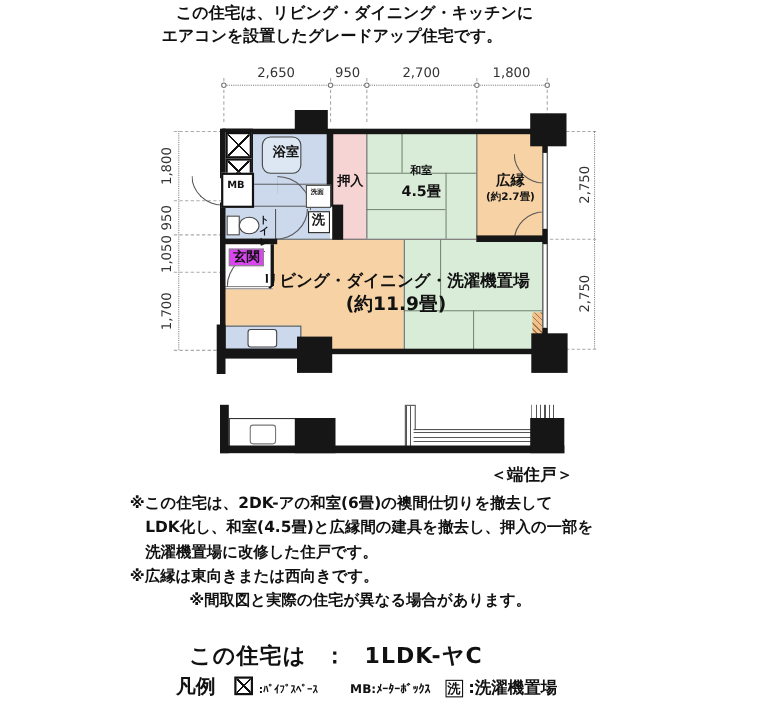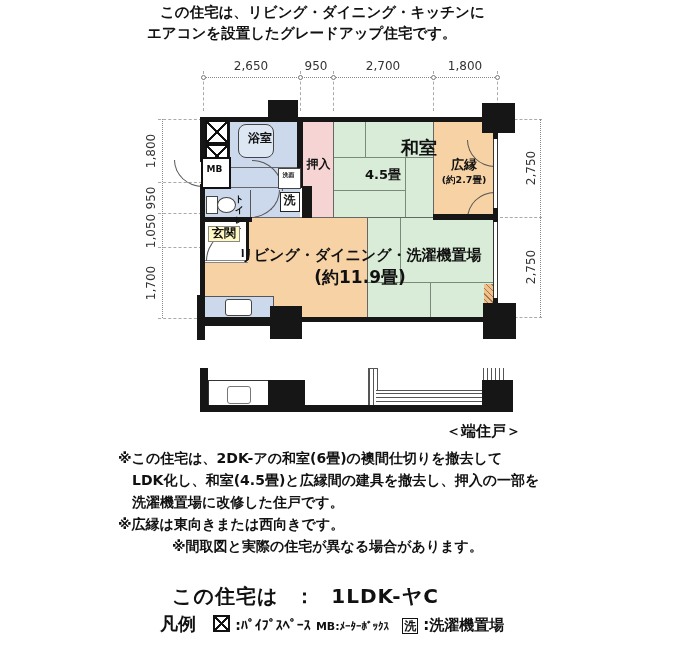--- a/index.html
+++ b/index.html
@@ -142,25 +142,25 @@
   <div class="fx" style="left:206px;top:196px;width:10px;height:16px;"></div>
   <div class="fx" style="left:217px;top:197px;width:17px;height:14px;border-radius:50%;"></div>
   <div class="lbl" style="left:234px;top:189px;font-size:9px;writing-mode:vertical-rl;letter-spacing:0px;">トイレ</div>
   <div class="fx" style="left:280px;top:192px;width:18px;height:18px;border:1.5px solid #222;"></div>
   <div class="lbl" style="left:281px;top:194px;width:17px;font-size:12px;">洗</div>
   <div class="fill" style="left:204px;top:296px;width:68px;height:21px;background:#ccd9ec;border:1px solid #555;z-index:10;"></div>
   <div class="fx" style="left:225px;top:299px;width:25px;height:15px;border-radius:3px;z-index:11;"></div>
   <div class="hatch-d" style="left:484px;top:284px;width:12px;height:20px;"></div>
 
   <div class="lbl" style="left:303px;top:158px;width:31px;font-size:12px;">押入</div>
-  <div class="lbl" style="left:333px;top:138px;width:100px;font-size:18px;padding-left:36px;">和室</div>
+  <div class="lbl" style="left:333px;top:150px;width:100px;font-size:10px;">和室</div>
   <div class="lbl" style="left:333px;top:168px;width:100px;font-size:13px;">4.5畳</div>
   <div class="lbl" style="left:433px;top:158px;width:62px;font-size:13px;">広縁</div>
   <div class="lbl" style="left:431px;top:175px;width:66px;font-size:9.5px;">(約2.7畳)</div>
-  <div class="lbl" style="left:208px;top:226px;font-size:12px;border:1px solid #888;background:#fef9c3;padding:0 3px;z-index:21;">玄関</div>
+  <div class="lbl" style="left:208px;top:226px;font-size:12px;border:1px solid #888;background:#d946ef;padding:0 3px;z-index:21;">玄関</div>
   <div class="lbl" style="left:228px;top:247px;width:264px;font-size:15px;">リビング・ダイニング・洗濯機置場</div>
   <div class="lbl" style="left:228px;top:268px;width:264px;font-size:17px;">(約11.9畳)</div>
 
   <div class="wall" style="left:200px;top:368px;width:8px;height:44px;"></div>
   <div class="wall" style="left:200px;top:405px;width:313px;height:7px;"></div>
   <div class="fx" style="left:208px;top:380px;width:62px;height:25px;border:1px solid #333;z-index:6;"></div>
   <div class="fx" style="left:227px;top:386px;width:22px;height:16px;border-radius:3px;border:1px solid #777;z-index:7;"></div>
   <div class="wall" style="left:268px;top:380px;width:37px;height:32px;"></div>
   <div class="hatch-v" style="left:368px;top:368px;width:8px;height:37px;border:1px solid #555;"></div>
   <div class="hatch-h" style="left:376px;top:390px;width:107px;height:15px;border-top:1px solid #555;"></div>
@@ -179,19 +179,19 @@
 
   <div class="abs big" style="left:172px;top:583px;">
     <span>この住宅は</span>
     <span style="margin:0 8px;">：</span>
     <span>1LDK-ヤC</span>
   </div>
 
   <div class="abs" style="left:160px;top:612px;white-space:nowrap;">
     <span style="font-size:18px;font-weight:bold;margin-right:12px;">凡例</span>
     <span class="legend-xbox"></span>
-    <span style="font-size:14px;font-weight:bold;margin-right:0;">:ﾊﾟｲﾌﾟｽﾍﾟｰｽ</span>
+    <span style="font-size:10px;font-weight:bold;margin-right:24px;">:ﾊﾟｲﾌﾟｽﾍﾟｰｽ</span>
     <span style="font-size:11px;font-weight:bold;margin-right:8px;">MB:ﾒｰﾀｰﾎﾞｯｸｽ</span>
     <span class="legend-wash">洗</span>
     <span style="font-size:15px;font-weight:bold;">:洗濯機置場</span>
   </div>
 
 </div>
 
 </body></html>

